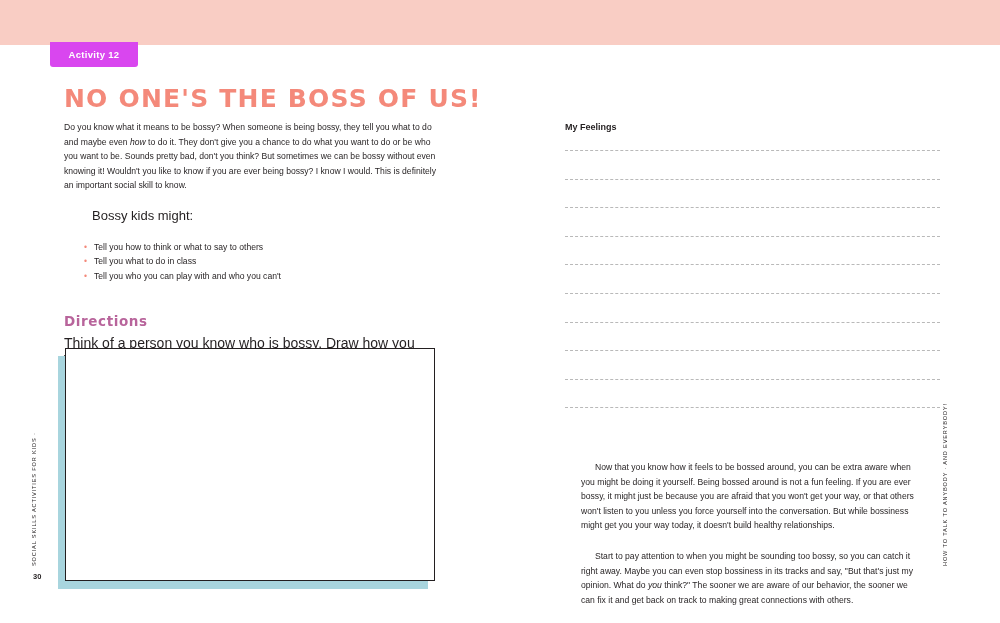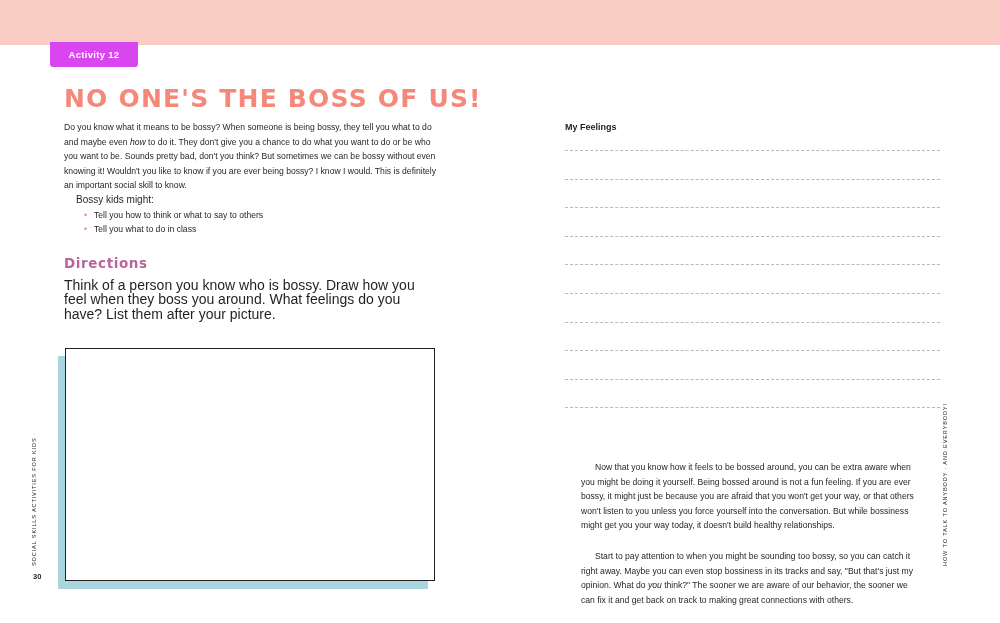--- a/index.html
+++ b/index.html
@@ -69,24 +69,24 @@
   }
   .body-text {
     font-size: 8.6px;
     line-height: 14.6px;
     color: #231f20;
     margin: 0;
     text-align: left;
   }
   .body-text em { font-style: italic; }
   .sublead {
-    font-size: 10px;
-    line-height: 14.6px;
-    color: #231f20;
-    margin: 0;
+    font-size: 13px;
+    line-height: 14.6px;
+    color: #231f20;
+    margin: 16px;
     padding-left: 12px;
   }
   .bullets {
     list-style: none;
     margin: 0;
     padding: 0 0 0 20px;
   }
   .bullets li {
     font-size: 8.6px;
     line-height: 14.6px;
@@ -96,21 +96,21 @@
   }
   .bullets li:before {
     content: "•";
     position: absolute;
     left: 0;
     top: 0;
     color: #f4897a;
     font-size: 8.6px;
   }
   .directions-head {
-    margin-top: 18px;
+    margin-top: 30px;
     color: #b8649b;
     font-size: 13.5px;
     font-weight: bold;
     letter-spacing: 0.6px;
     font-family: "DejaVu Sans", sans-serif;
   }
   .directions-body {
     margin-top: 7px;
     font-size: 14px;
     line-height: 14.6px;
@@ -213,20 +213,21 @@
   <div class="title">No One's the Boss of Us!</div>
 
   <div class="left-col">
     <p class="body-text">
       <span>Do you know what it means to be bossy? When someone is being bossy, they tell you what to do and maybe even <em>how</em> to do it. They don't give you a chance to do what you want to do or be who you want to be. Sounds pretty bad, don't you think? But sometimes we can be bossy without even knowing it! Wouldn't you like to know if you are ever being bossy? I know I would. This is definitely an important social skill to know.</span>
     </p>
     <p class="sublead">Bossy kids might:</p>
     <ul class="bullets">
       <li>Tell you how to think or what to say to others</li>
       <li>Tell you what to do in class</li>
+      <li>Tell you who you can play with and who you can't</li>
     </ul>
     <div class="directions-head">Directions</div>
     <div class="directions-body">Think of a person you know who is bossy. Draw how you feel when they boss you around. What feelings do you have? List them after your picture.</div>
   </div>
 
   <div class="draw-shadow"></div>
   <div class="draw-box"></div>
 
   <div class="my-feelings">My Feelings</div>
 

